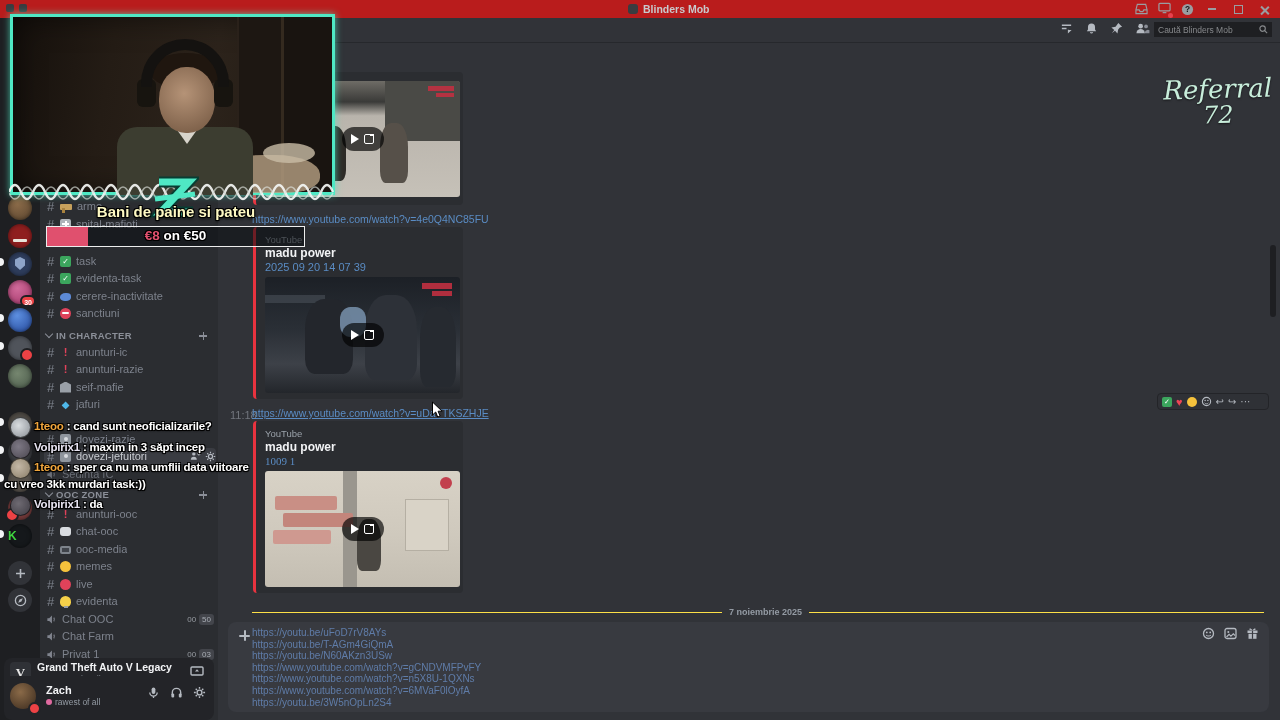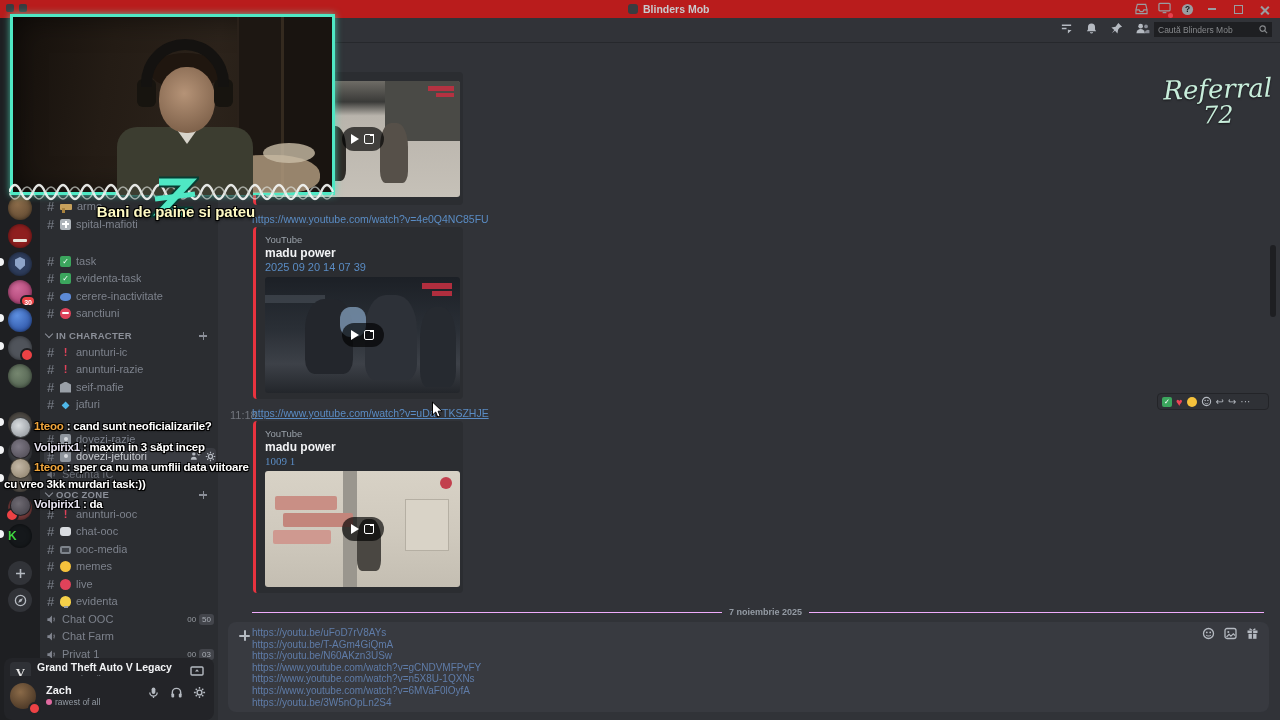--- a/index.html
+++ b/index.html
@@ -113,21 +113,21 @@
   .pill{position:absolute;left:50%;top:50%;transform:translate(-50%,-50%);width:42px;height:24px;
         background:rgba(0,0,0,.66);border-radius:12px;display:flex;align-items:center;justify-content:center;gap:5px;}
   .tri{width:0;height:0;border-left:8px solid #fff;border-top:5px solid transparent;border-bottom:5px solid transparent;}
   .pop{width:8px;height:8px;border:1.5px solid #fff;border-radius:2px;position:relative;}
   .pop::after{content:"";position:absolute;right:-1px;top:-1px;width:4px;height:1.5px;background:#fff;}
   .msg-link{position:absolute;font-size:10.5px;color:#5a8cc4;z-index:0;}
   .msg-time{position:absolute;font-size:11px;color:#72767d;z-index:0;}
   .hud{position:absolute;background:#c03040;opacity:.9;}
   .fig{position:absolute;background:#2e2b27;border-radius:40% 40% 20% 20%;}
 
-  .divider{position:absolute;left:252px;top:612px;width:1012px;height:1px;background:#f0abfc;z-index:0;}
+  .divider{position:absolute;left:252px;top:612px;width:1012px;height:1px;background:#fde047;z-index:0;}
   .divlabel{position:absolute;top:-5px;left:470px;background:#313338;padding:0 7px;font-size:9px;color:#949ba4;font-weight:bold;}
 
   .composer{position:absolute;left:228px;top:622px;width:1041px;height:90px;background:#383a40;border-radius:8px;z-index:0;}
   .comp-plus{position:absolute;left:9px;top:6px;width:15px;height:15px;border-radius:50%;}
   .comp-plus::before{content:"";position:absolute;left:6.5px;top:2px;width:2px;height:11px;background:#b5bac1;border-radius:1px;}
   .comp-plus::after{content:"";position:absolute;left:2px;top:6.5px;width:11px;height:2px;background:#b5bac1;border-radius:1px;}
   .comp-lines{position:absolute;left:24px;top:5px;width:940px;font-size:10px;line-height:11.6px;color:#5f7ca8;}
   .comp-icons{position:absolute;right:10px;top:5px;display:flex;gap:9px;}
 
   .toolbar{position:absolute;left:1157px;top:393px;width:112px;height:17px;background:#2f3136;
@@ -626,20 +626,24 @@
       <path d="M0 15 q6 12 12 0 t12 0 t12 0 t12 0 t12 0 t12 0 t12 0 t12 0 t12 0 t12 0 t12 0 t12 0 t12 0 t12 0 t12 0 t12 0 t12 0 t12 0 t12 0 t12 0 t12 0 t12 0 t12 0 t12 0 t12 0 t12 0 t12 0" stroke="#dfe5df" stroke-width="1.6" fill="none" opacity=".7"></path>
     </svg>
     <svg class="zlogo" width="52" height="48" viewBox="0 0 52 48">
       <path d="M12 8 H42 L14 38 H46" stroke="#083d33" stroke-width="11" fill="none"></path>
       <path d="M12 8 H42 L14 38 H46" stroke="#4fe8c4" stroke-width="7" fill="none"></path>
       <path d="M8 25 L48 20" stroke="#4fe8c4" stroke-width="5"></path>
     </svg>
   </div>
 
   <div class="goal-title">Bani de paine si pateu</div>
+  <div class="goalbar">
+    <div class="goalfill"></div>
+    <div class="goaltext"><span class="goal-cur">€8</span><span> on </span><span>€50</span></div>
+  </div>
 
   <div class="referral">
     <div class="ref1">Referral</div>
     <div class="ref2">72</div>
   </div>
 
   <div class="ovchat" style="top:418px;">
     <span class="txt"><span class="ov-av" style="background:radial-gradient(circle at 40% 40%,#d9dde0,#8a8f95);"></span><span class="uorange">1teoo</span><span> : </span><span>cand sunt neoficializarile?</span></span>
   </div>
   <div class="ovchat" style="top:439px;">

